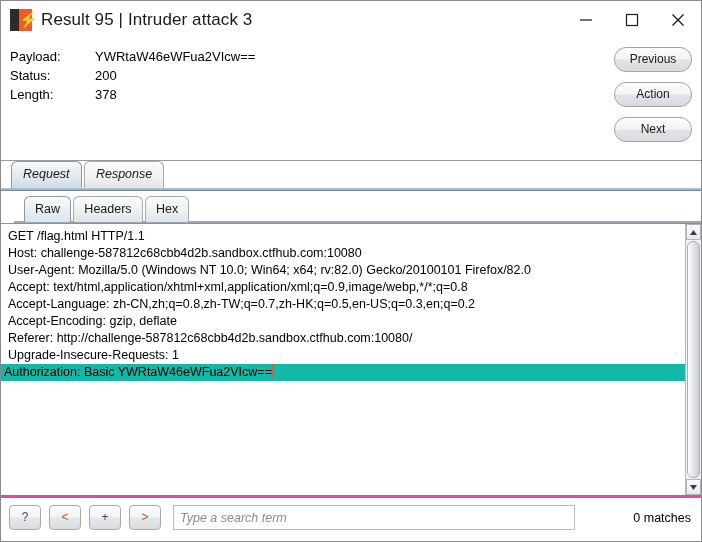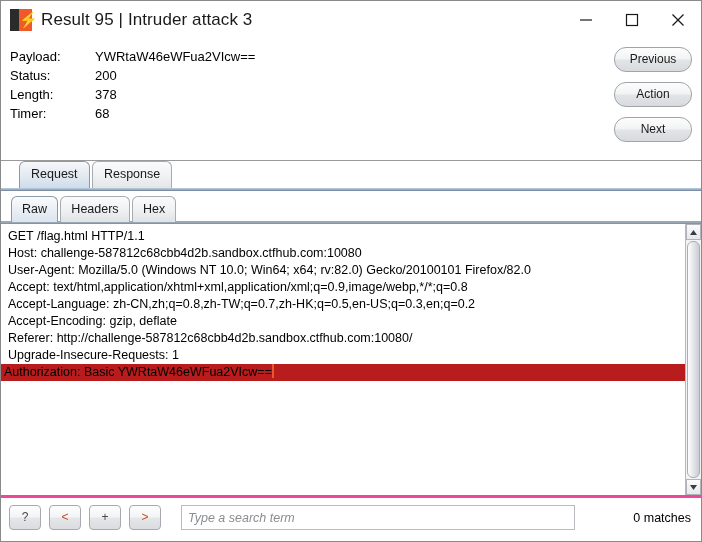--- a/index.html
+++ b/index.html
@@ -133,23 +133,24 @@
     border: 1px solid #a0a4a8;
     border-radius: 12px;
     background: linear-gradient(to bottom, #fdfdfd 0%, #f2f3f4 48%, #e2e4e6 52%, #d8dbde 100%);
     box-sizing: border-box;
   }
 
   
   .tabstrip-outer {
     position: relative;
     height: 30px;
-    padding-left: 18px;
-    background: #ffffff;
-    box-sizing: border-box;
+    padding-left: 10px;
+    background: #ffffff;
+    box-sizing: border-box;
+    font-style: italic;
   }
   .tabstrip-outer .rail {
     position: absolute;
     left: 0; right: 0; bottom: 0;
     height: 3px;
     background: linear-gradient(to bottom, #b9cbe0 0%, #8ea8c4 100%);
     border-bottom: 1px solid #7b8d9e;
     box-sizing: border-box;
   }
   .tab {
@@ -177,20 +178,21 @@
 
   
   .tabstrip-inner {
     position: relative;
     height: 32px;
     padding-left: 10px;
     padding-top: 4px;
     background: #ffffff;
     box-sizing: border-box;
     border-top: 1px solid #ffffff;
+    margin-left: 13px;
   }
   .tabstrip-inner .rail {
     position: absolute;
     left: 0; right: 0; bottom: 0;
     height: 2px;
     background: #9aa8b6;
   }
   .tab-sm {
     position: relative;
     display: inline-block;
@@ -233,21 +235,21 @@
   }
   .msg-line {
     font-family: "Liberation Sans", sans-serif;
     font-size: 12.5px;
     line-height: 17px;
     color: #000;
     white-space: pre;
     padding-left: 3px;
   }
   .msg-line.highlight {
-    background: #b91c1c;
+    background: #14b8a6;
     margin-left: -4px;
     padding-right: 0;
   }
   .caret {
     display: inline-block;
     width: 2px;
     height: 14px;
     background: #f0542a;
     vertical-align: -2px;
     margin-left: 0px;
@@ -309,21 +311,21 @@
     color: #4a4a4a;
     line-height: 23px;
     text-align: center;
     box-sizing: border-box;
     flex: 0 0 auto;
   }
   .sbtn.nav { color: #c2501f; }
   .search-input {
     flex: 1 1 auto;
     height: 25px;
-    margin-left: 12px;
+    margin-left: 4px;
     margin-right: 10px;
     border: 1px solid #b8bcc0;
     background: #ffffff;
     box-sizing: border-box;
     display: flex;
     align-items: center;
     padding-left: 6px;
   }
   .search-ph {
     font-style: italic;
@@ -377,24 +379,20 @@
         <div class="field-label">Payload:</div>
         <div class="field-value">YWRtaW46eWFua2VIcw==</div>
       </div>
       <div class="field-row">
         <div class="field-label">Status:</div>
         <div class="field-value">200</div>
       </div>
       <div class="field-row">
         <div class="field-label">Length:</div>
         <div class="field-value">378</div>
-      </div>
-      <div class="field-row">
-        <div class="field-label">Timer:</div>
-        <div class="field-value">68</div>
       </div>
     </div>
 
     <div class="side-buttons">
       <div class="jbtn">Previous</div>
       <div class="jbtn">Action</div>
       <div class="jbtn">Next</div>
     </div>
   </div>
 

